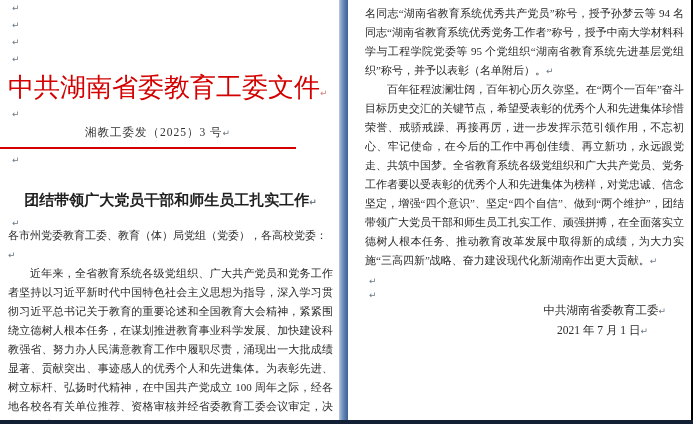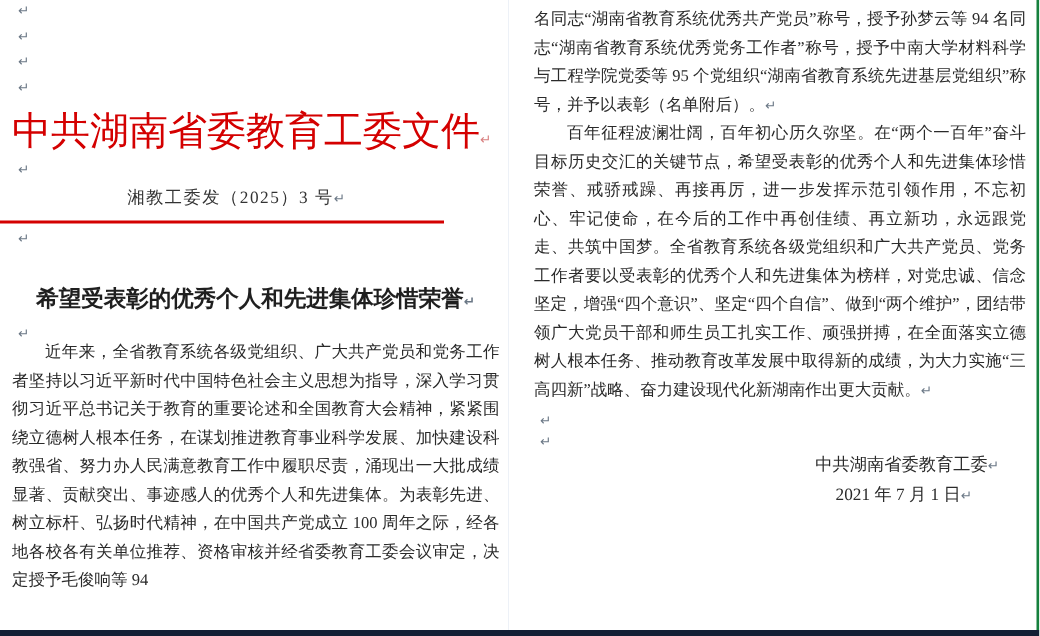--- a/index.html
+++ b/index.html
@@ -13,21 +13,21 @@
   .screen{
     position:relative;
     width:693px;height:424px;
     overflow:hidden;
     background:#fff;
     font-family:"Liberation Serif","DejaVu Serif",serif;
     color:#262626;
   }
   .page{position:absolute;top:0;bottom:0;background:#fff;}
   .page-left{left:0;width:339px;padding:2px 6px 0 8px;}
-  .page-right{left:339px;right:0;padding:4px 7px 0 17px;border-right:2px solid #15803d;}
+  .page-right{left:348px;right:0;padding:4px 7px 0 17px;border-right:2px solid #000000;}
   .page-divider{
     position:absolute;left:339px;top:0;bottom:0;width:9px;
     background:linear-gradient(to right,#b8c7dd 0%,#7b97c0 35%,var(--divider) 60%,#3e6195 100%);
   }
   .bottom-bar{
     position:absolute;left:0;right:0;bottom:0;height:4px;
     background:var(--bottom);z-index:9;
   }
   .mark{
     color:var(--markgray);
@@ -102,27 +102,30 @@
     </div>
 
     <div class="red-rule"></div>
 
     <div class="mark-line short">
       <span class="mark">↵</span>
     </div>
 
     <div class="doc-title">
       <br>
-      <span>希望受表彰的优秀个人和先进集体珍惜荣誉</span><span class="mark">↵</span>
+      <span>团结带领广大党员干部和师生员工扎实工作</span><span class="mark">↵</span>
     </div>
 
     <div class="mark-line short">
       <span class="mark">↵</span>
     </div>
 
+    <p class="salutation">
+      <span>各市州党委教育工委、教育（体）局党组（党委），各高校党委：</span><span class="mark">↵</span>
+    </p>
 
     <p class="body-text indent">近年来，全省教育系统各级党组织、广大共产党员和党务工作者坚持以习近平新时代中国特色社会主义思想为指导，深入学习贯彻习近平总书记关于教育的重要论述和全国教育大会精神，紧紧围绕立德树人根本任务，在谋划推进教育事业科学发展、加快建设科教强省、努力办人民满意教育工作中履职尽责，涌现出一大批成绩显著、贡献突出、事迹感人的优秀个人和先进集体。为表彰先进、树立标杆、弘扬时代精神，在中国共产党成立 100 周年之际，经各地各校各有关单位推荐、资格审核并经省委教育工委会议审定，决定授予毛俊响等 94</p>
   </div>
 
   <div class="page-divider"></div>
 
   <div class="page page-right">
 
     <p class="body-text">
       <span>名同志“湖南省教育系统优秀共产党员”称号，授予孙梦云等 94 名同志“湖南省教育系统优秀党务工作者”称号，授予中南大学材料科学与工程学院党委等 95 个党组织“湖南省教育系统先进基层党组织”称号，并予以表彰（名单附后）。</span><span class="mark">↵</span>

